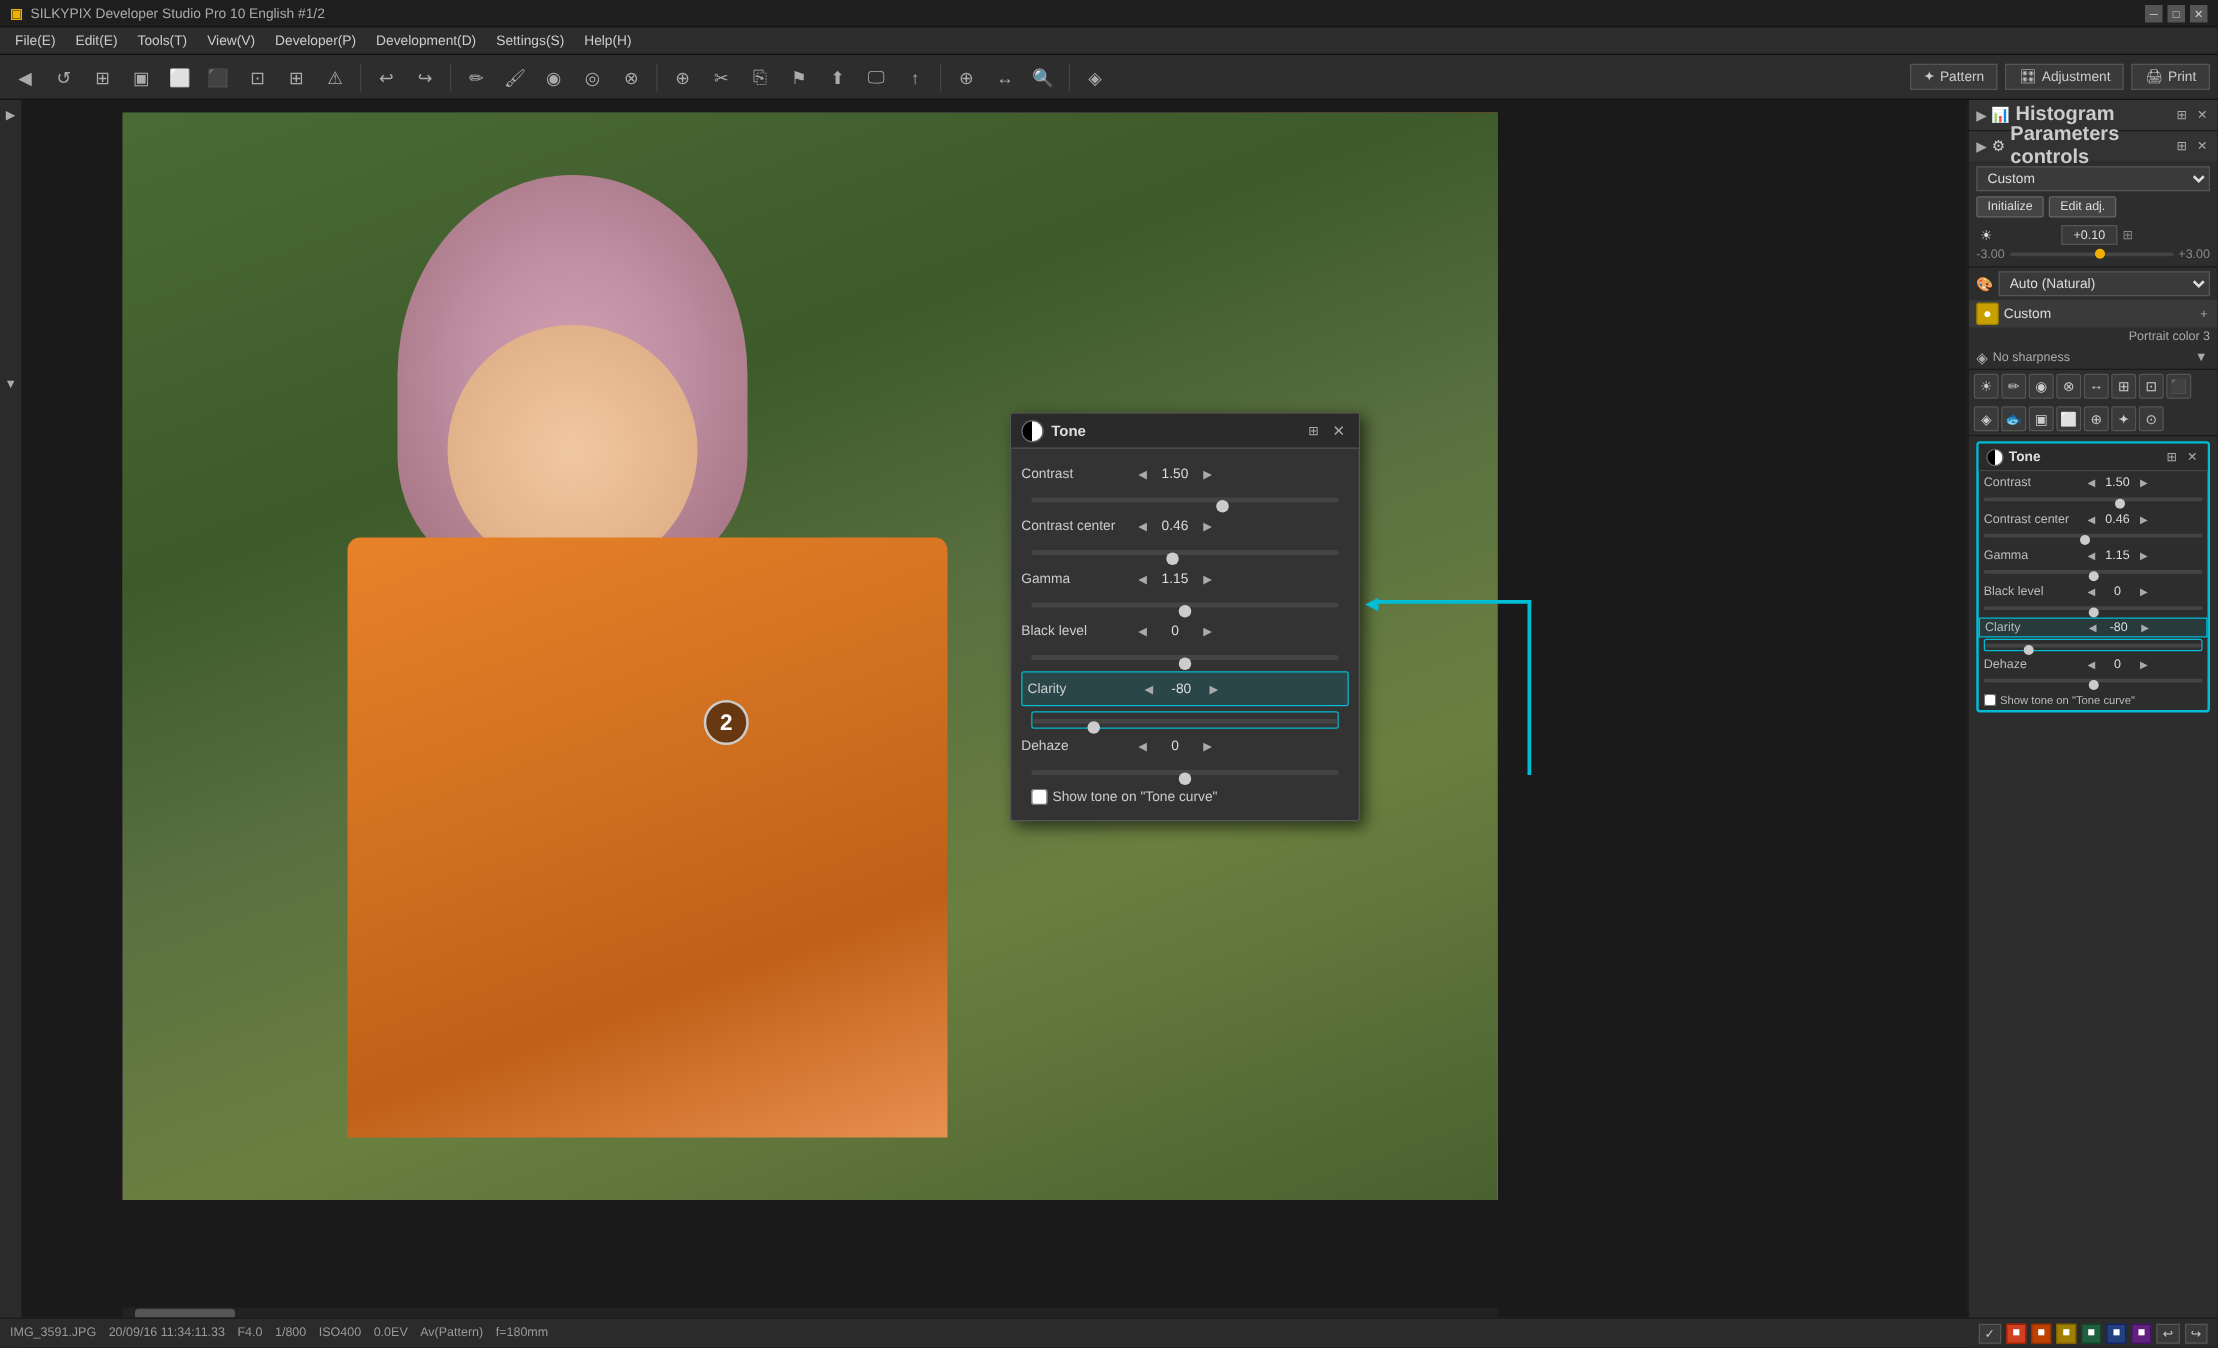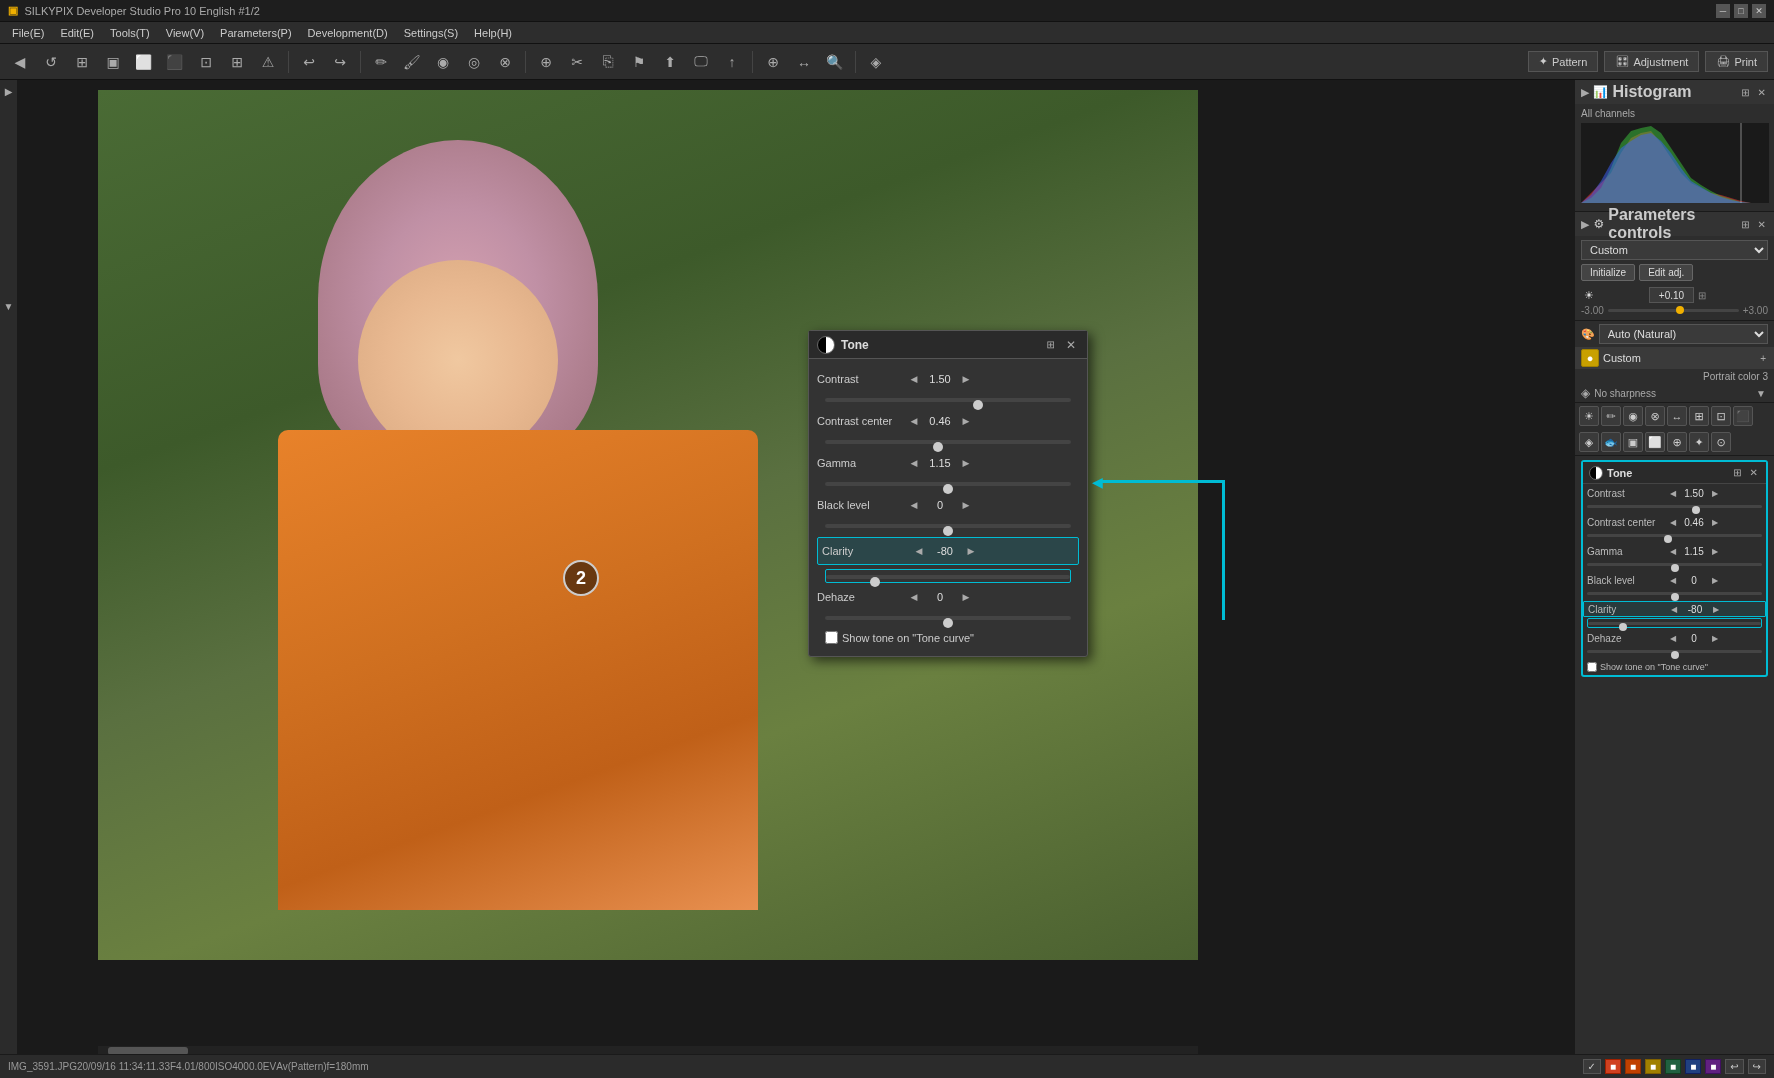--- a/index.html
+++ b/index.html
@@ -469,20 +469,21 @@
       left: 0;
       right: 0;
       height: 24px;
       background: #2b2b2b;
       border-top: 1px solid #1a1a1a;
       display: flex;
       align-items: center;
       padding: 0 8px;
       font-size: 10px;
       color: #999;
+      gap: 10px;
     }
 
     
     .arrow-btn {
       background: transparent;
       border: none;
       color: #aaa;
       font-size: 10px;
       cursor: pointer;
       padding: 0 2px;
@@ -600,21 +601,21 @@
     <button class="title-bar-btn">□</button>
     <button class="title-bar-btn">✕</button>
   </div>
 </div>
 
 <div class="menu-bar">
   <span class="menu-item">File(E)</span>
   <span class="menu-item">Edit(E)</span>
   <span class="menu-item">Tools(T)</span>
   <span class="menu-item">View(V)</span>
-  <span class="menu-item">Parameters(P)</span>
+  <span class="menu-item">Developer(P)</span>
   <span class="menu-item">Development(D)</span>
   <span class="menu-item">Settings(S)</span>
   <span class="menu-item">Help(H)</span>
 </div>
 
 <div class="toolbar">
   <button class="toolbar-btn">◀</button>
   <button class="toolbar-btn">↺</button>
   <button class="toolbar-btn">⊞</button>
   <button class="toolbar-btn">▣</button>
@@ -802,36 +803,20 @@
     <div class="panel-section">
       <div class="panel-header">
         <span style="color:#aaa;">▶</span>
         <span style="font-size:12px; color:#aaa;">📊</span>
         <span class="panel-header-title">Histogram</span>
         <div class="panel-header-icons">
           <button class="arrow-btn">⊞</button>
           <button class="arrow-btn">✕</button>
         </div>
       </div>
-      <div class="panel-content">
-        <div style="font-size:10px; color:#aaa; margin-bottom:2px;">All channels</div>
-        <div class="histogram-canvas">
-          
-          <svg width="188" height="80">
-
-            <polyline points="0,80 10,70 20,60 30,50 40,30 50,15 60,10 70,8 80,20 90,35 100,50 110,60 120,65 130,70 140,72 150,75 160,78 170,80 188,80" fill="rgba(255,60,60,0.5)" stroke="none"></polyline>
-
-            <polyline points="0,80 10,75 20,65 30,45 40,20 50,8 60,5 70,3 80,10 90,25 100,40 110,55 120,62 130,68 140,73 150,76 160,79 170,80 188,80" fill="rgba(60,200,60,0.5)" stroke="none"></polyline>
-
-            <polyline points="0,80 10,72 20,58 30,40 40,25 50,18 60,12 70,10 80,18 90,30 100,45 110,58 120,64 130,70 140,74 150,77 160,79 170,80 188,80" fill="rgba(60,100,255,0.5)" stroke="none"></polyline>
-
-            <line x1="160" y1="0" x2="160" y2="80" stroke="#ccc" stroke-width="1" opacity="0.6"></line>
-          </svg>
-        </div>
-      </div>
     </div>
 
     <div class="panel-section">
       <div class="panel-header">
         <span style="color:#aaa;">▶</span>
         <span style="font-size:12px;">⚙</span>
         <span class="panel-header-title">Parameters controls</span>
         <div class="panel-header-icons">
           <button class="arrow-btn">⊞</button>
           <button class="arrow-btn">✕</button>

